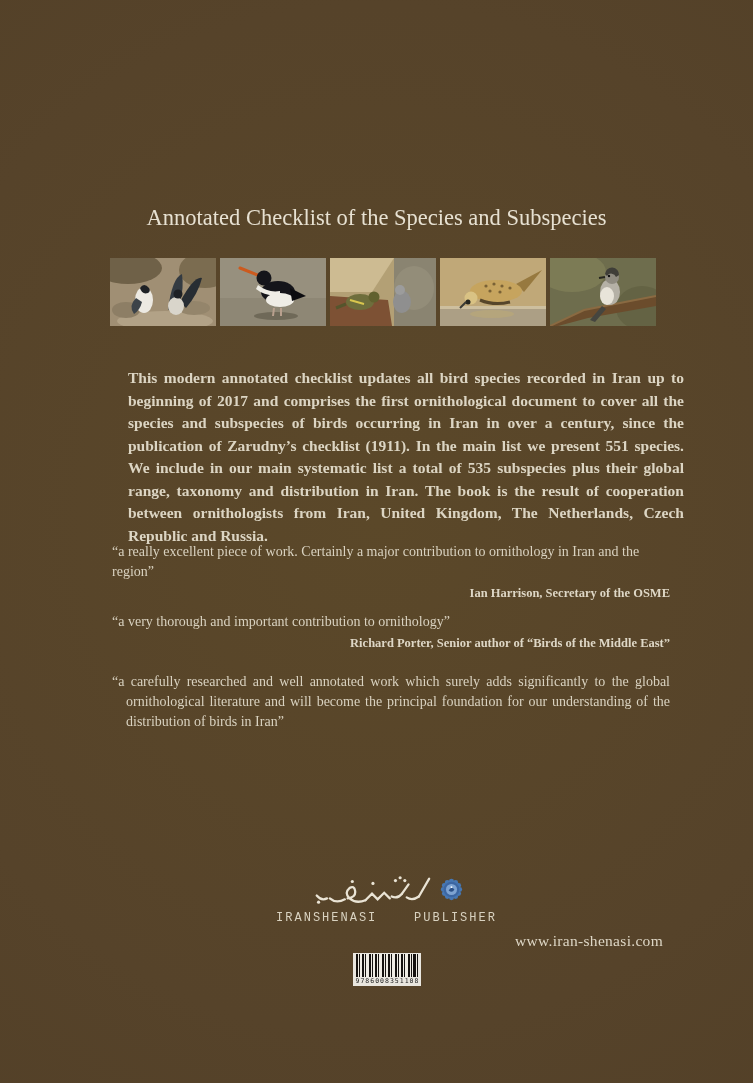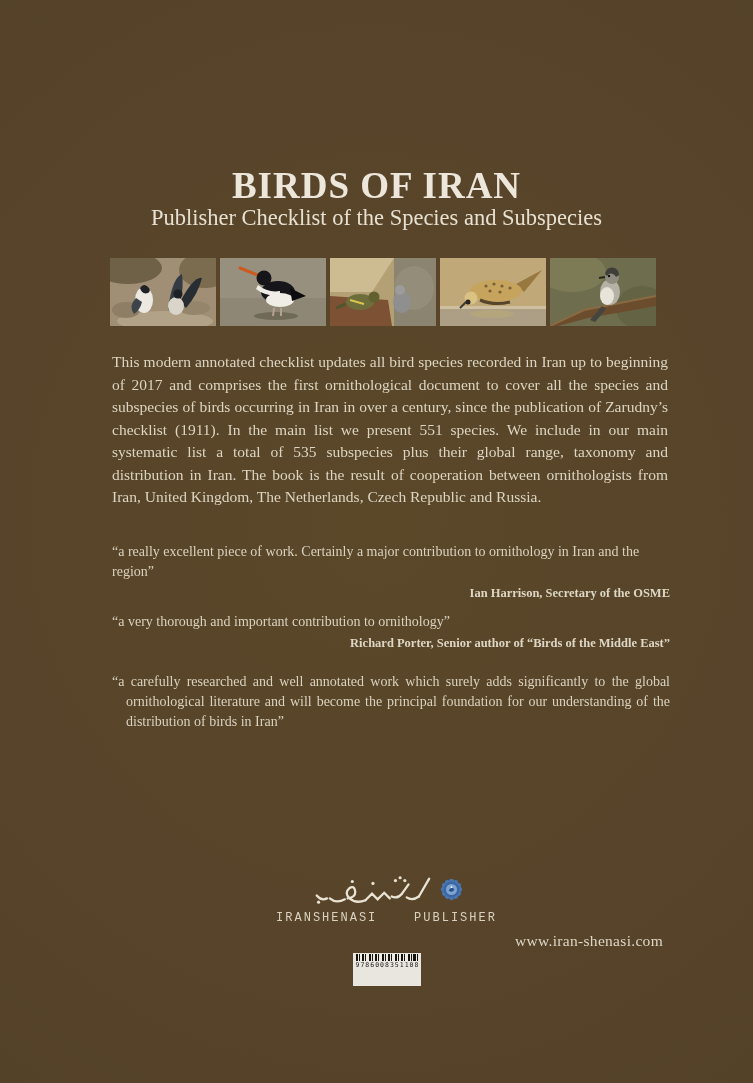--- a/index.html
+++ b/index.html
@@ -21,43 +21,43 @@
   }
 
   .photo-strip {
     position: absolute; top: 258px; left: 110px; width: 546px; height: 68px;
     display: flex; gap: 4px;
   }
   .photo { flex: 1; overflow: hidden; }
   .photo svg { width: 100%; height: 100%; display: block; }
 
   .description {
-    position: absolute; top: 351px; left: 112px; width: 556px; margin: 0;
-    font-size: 15.5px; line-height: 22.5px; text-align: justify; color: #dcd5c3;
+    position: absolute; top: 351px; left: 112px; width: 556px; margin: 16px;
+    font-size: 15.5px; line-height: 22.5px; text-align: justify; color: #dcd5c3; font-weight: bold;
   }
 
   .quote { position: absolute; left: 112px; width: 558px; color: #d9d2c0; }
   .quote-1 { top: 542px; }
   .quote-2 { top: 612px; }
   .quote-3 { top: 672px; }
   .qtext { margin: 0; font-size: 14px; line-height: 20px; }
   .quote-3 .qtext { text-align: justify; padding-left: 14px; text-indent: -14px; }
   .qattr { margin: 4px 0 0; text-align: right; font-size: 12.5px; font-weight: bold; color: #ded7c6; }
 
   .bottom-col { position: absolute; left: 110px; width: 553px; top: 874px; text-align: center; }
   .logo-row { display: flex; align-items: center; justify-content: center; gap: 7px; height: 34px; }
   .latin-line {
     font-family: Liberation Mono, monospace; font-size: 12px; letter-spacing: 2px;
     color: #d9d2c0; margin-top: 3px; text-transform: uppercase;
   }
   .website { margin-top: 7px; font-size: 15.5px; letter-spacing: 0.3px; color: #ded7c6; text-align: right; }
 
   .barcode {
     width: 68px; height: 33px; margin: 3px auto 12px; background: #e9e6df;
-    display: flex; flex-direction: column; box-sizing: border-box; padding: 1px 3px 16px;
+    display: flex; flex-direction: column; box-sizing: border-box; padding: 1px 3px 0;
   }
   .bars {
     flex: 1;
     background: repeating-linear-gradient(90deg,
       #151210 0 1.5px, #efece4 1.5px 3px,
       #151210 3px 4px, #efece4 4px 5.5px,
       #151210 5.5px 8px, #efece4 8px 9px,
       #151210 9px 10px, #efece4 10px 13px);
   }
   .barcode-digits {
@@ -65,22 +65,21 @@
     font-family: "DejaVu Sans Mono", monospace; font-size: 6.5px; line-height: 9px;
     text-align: center; letter-spacing: 1px;
   }
   .isbn { margin-top: 4px; font-size: 15.5px; letter-spacing: 0.5px; color: #ded7c6; }
 </style>
 </head>
 <body>
 
 <div class="cover">
 
-  <h1 class="title">BIRDS OF IRAN</h1>
-  <h2 class="subtitle">Publisher Checklist of the Species and Subspecies</h2>
+  <h2 class="subtitle">Annotated Checklist of the Species and Subspecies</h2>
 
   <div class="photo-strip">
     <div class="photo">
       <svg viewBox="0 0 106 68" preserveAspectRatio="none">
         <rect width="106" height="68" fill="#a08f74"></rect>
         <ellipse cx="18" cy="10" rx="34" ry="16" fill="#6f6148"></ellipse>
         <ellipse cx="95" cy="12" rx="26" ry="18" fill="#7b6c50"></ellipse>
         <ellipse cx="55" cy="63" rx="48" ry="10" fill="#b2a287"></ellipse>
         <ellipse cx="16" cy="52" rx="14" ry="8" fill="#8d7e65"></ellipse>
         <ellipse cx="84" cy="50" rx="16" ry="7" fill="#94856b"></ellipse>

